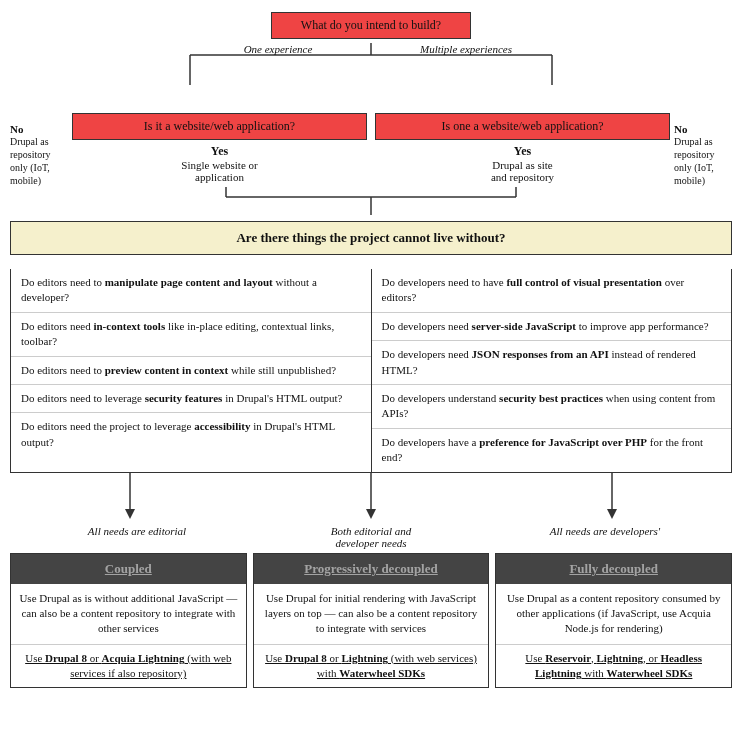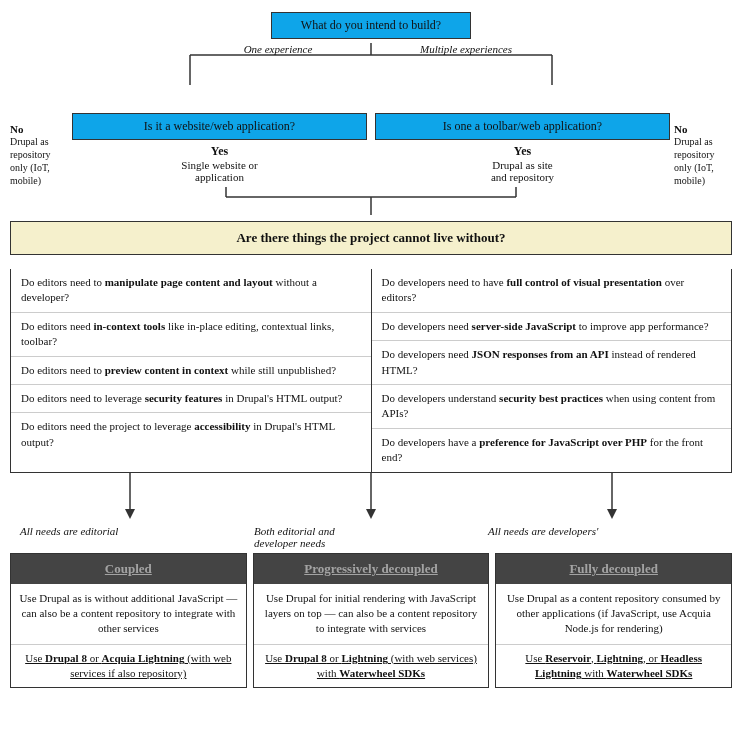--- a/index.html
+++ b/index.html
@@ -20,21 +20,21 @@
 
     
     .top-question {
       display: flex;
       justify-content: center;
       margin-bottom: 4px;
     }
     .box {
       border: 1.5px solid #333;
       padding: 5px 12px;
-      background: #0ea5e9;
+      background: #ef4444;
       text-align: center;
       font-size: 12px;
     }
     .box-wide { min-width: 200px; }
 
     
     .big-question-row {
       margin: 6px 0 14px 0;
     }
     .big-question {
@@ -75,20 +75,21 @@
     
     .arrow-labels-row {
       display: flex;
       justify-content: space-between;
       align-items: flex-start;
       margin: 4px 0;
       padding: 0 10px;
     }
     .arrow-label {
       font-size: 11px;
+      text-align: center;
       font-style: italic;
       flex: 1;
     }
 
     
     .bottom-cards-row {
       display: flex;
       gap: 6px;
       margin-top: 2px;
       align-items: stretch;
@@ -168,21 +169,21 @@
             <div style="font-size:11px; white-space:pre-line;">Single website or
 application</div>
           </div>
         </div>
       </div>
     </div>
 
     <div style="display:flex; align-items:flex-start; gap:4px; flex:1;">
       <div style="flex:1;">
         <div class="box" style="width:100%; margin-bottom:4px;">
-          <span>Is one a toolbar/web application?</span>
+          <span>Is one a website/web application?</span>
         </div>
         <div style="display:flex; justify-content:center;">
           <div style="text-align:center;">
             <div style="font-weight:bold; font-size:12px;">Yes</div>
             <div style="font-size:11px; white-space:pre-line;">Drupal as site
 and repository</div>
           </div>
         </div>
       </div>
       <div style="width:58px; padding-top:10px;">

